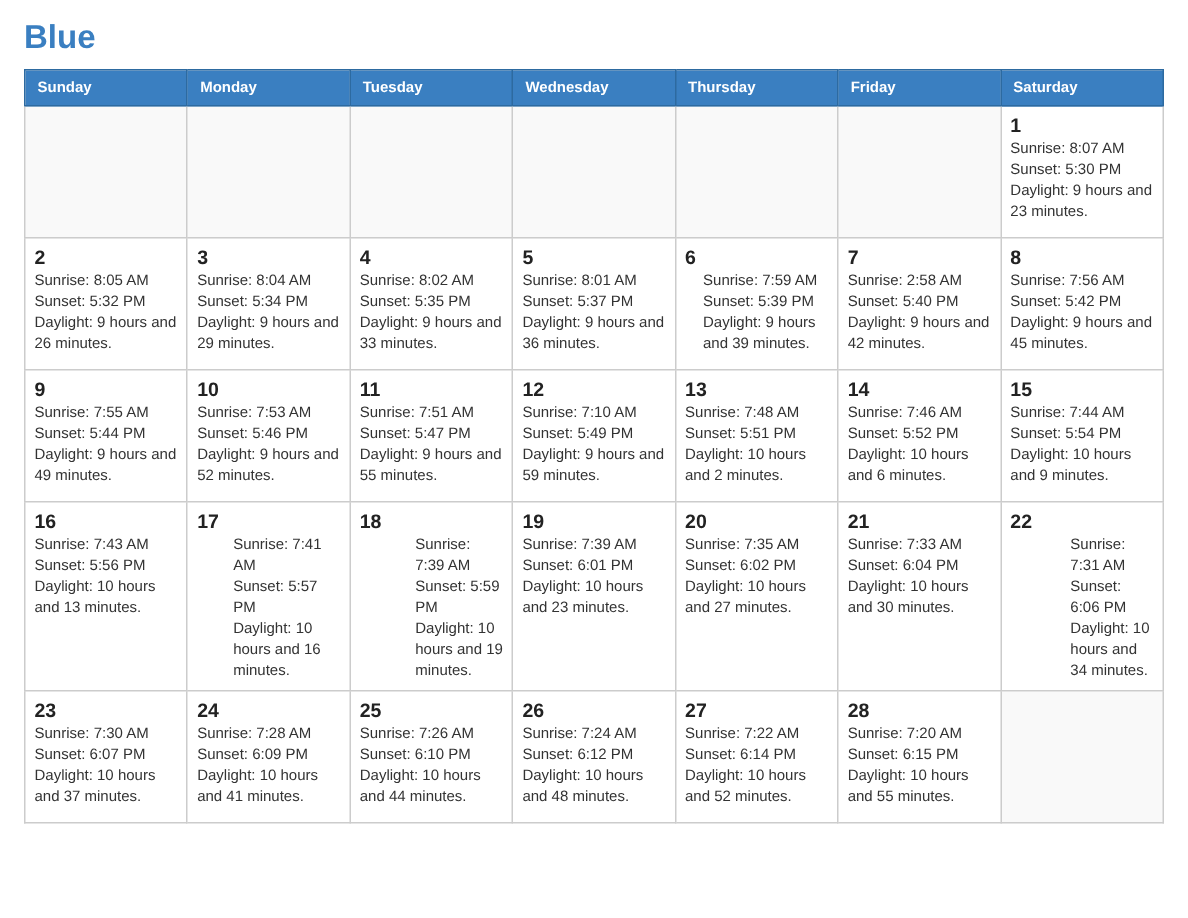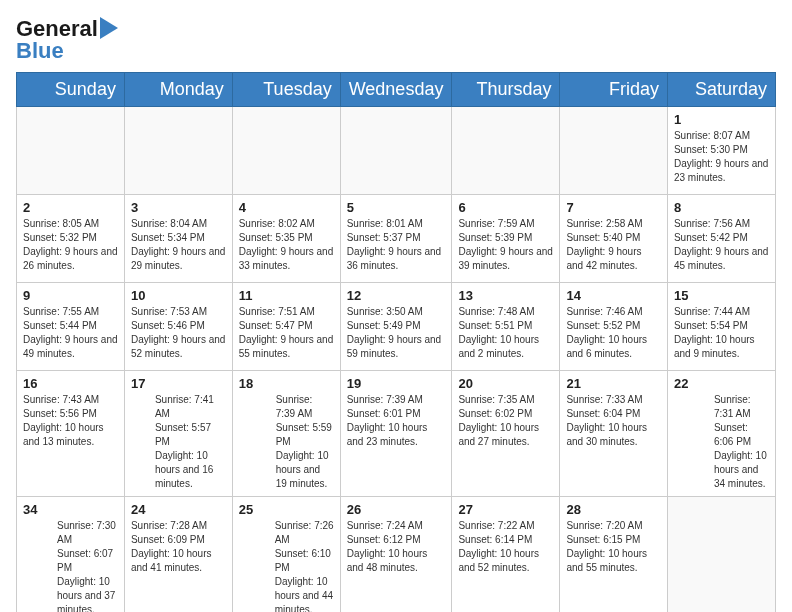--- a/index.html
+++ b/index.html
@@ -38,24 +38,24 @@
       color: #555;
     }
     .calendar {
       width: 100%;
       border-collapse: collapse;
       border: 1px solid #ccc;
     }
     .calendar th {
       background: #3a7fc1;
       color: #fff;
-      font-size: 18px;
-      font-weight: normal;
+      font-size: 10px;
+      font-weight: bold;
       padding: 6px 8px;
-      text-align: right;
+      text-align: left;
       border: 1px solid #2d6aa0;
     }
     .calendar td {
       vertical-align: top;
       border: 1px solid #ccc;
       padding: 5px 6px;
       font-size: 10.5px;
       color: #222;
       width: calc(100% / 7);
       min-height: 80px;
@@ -76,24 +76,20 @@
     }
     tr.week-row td {
       height: 88px;
     }
   </style>
 </head>
 <body>
 
 <div class="header">
   <div class="logo">
-    <div class="logo-line">
-      <span style="font-size:22px;font-weight:bold;color:#1a1a1a;">General</span>
-      <span style="display:inline-block;width:0;height:0;border-top:11px solid transparent;border-bottom:11px solid transparent;border-left:18px solid #3a7fc1;margin-left:2px;vertical-align:middle;margin-bottom:2px;"></span>
-    </div>
     <span style="font-size:22px;font-weight:bold;color:#3a7fc1;margin-top:-4px;">Blue</span>
   </div>
   <div class="title-block">
     <div class="month-title"></div>
     <div class="location"></div>
   </div>
 </div>
 
 <table class="calendar">
   <thead>
@@ -142,21 +138,21 @@
 Daylight: 9 hours and 33 minutes.</div>
         </td>
         <td>
           <span class="day-num">5</span>
           <div class="day-info" style="white-space: pre-line;">Sunrise: 8:01 AM
 Sunset: 5:37 PM
 Daylight: 9 hours and 36 minutes.</div>
         </td>
         <td>
           <span class="day-num">6</span>
-          <div class="day-info" style="white-space: pre-line;">Sunrise: 7:59 AM
+          <div class="day-info" style="white-space: pre-line; margin-left: 12px;">Sunrise: 7:59 AM
 Sunset: 5:39 PM
 Daylight: 9 hours and 39 minutes.</div>
         </td>
         <td>
           <span class="day-num">7</span>
           <div class="day-info" style="white-space: pre-line;">Sunrise: 2:58 AM
 Sunset: 5:40 PM
 Daylight: 9 hours and 42 minutes.</div>
         </td>
         <td>
@@ -180,21 +176,21 @@
 Daylight: 9 hours and 52 minutes.</div>
         </td>
         <td>
           <span class="day-num">11</span>
           <div class="day-info" style="white-space: pre-line;">Sunrise: 7:51 AM
 Sunset: 5:47 PM
 Daylight: 9 hours and 55 minutes.</div>
         </td>
         <td>
           <span class="day-num">12</span>
-          <div class="day-info" style="white-space: pre-line;">Sunrise: 3:50 AM
+          <div class="day-info" style="white-space: pre-line;">Sunrise: 7:10 AM
 Sunset: 5:49 PM
 Daylight: 9 hours and 59 minutes.</div>
         </td>
         <td>
           <span class="day-num">13</span>
           <div class="day-info" style="white-space: pre-line;">Sunrise: 7:48 AM
 Sunset: 5:51 PM
 Daylight: 10 hours and 2 minutes.</div>
         </td>
         <td>
@@ -249,34 +245,34 @@
         </td>
         <td>
           <span class="day-num">22</span>
           <div class="day-info" style="white-space: pre-line; margin-left: 40px;">Sunrise: 7:31 AM
 Sunset: 6:06 PM
 Daylight: 10 hours and 34 minutes.</div>
         </td>
       </tr>
       <tr class="week-row">
         <td>
-          <span class="day-num">34</span>
-          <div class="day-info" style="white-space: pre-line; margin-left: 34px;">Sunrise: 7:30 AM
+          <span class="day-num">23</span>
+          <div class="day-info" style="white-space: pre-line;">Sunrise: 7:30 AM
 Sunset: 6:07 PM
 Daylight: 10 hours and 37 minutes.</div>
         </td>
         <td>
           <span class="day-num">24</span>
           <div class="day-info" style="white-space: pre-line;">Sunrise: 7:28 AM
 Sunset: 6:09 PM
 Daylight: 10 hours and 41 minutes.</div>
         </td>
         <td>
           <span class="day-num">25</span>
-          <div class="day-info" style="white-space: pre-line; margin-left: 36px;">Sunrise: 7:26 AM
+          <div class="day-info" style="white-space: pre-line;">Sunrise: 7:26 AM
 Sunset: 6:10 PM
 Daylight: 10 hours and 44 minutes.</div>
         </td>
         <td>
           <span class="day-num">26</span>
           <div class="day-info" style="white-space: pre-line;">Sunrise: 7:24 AM
 Sunset: 6:12 PM
 Daylight: 10 hours and 48 minutes.</div>
         </td>
         <td>

